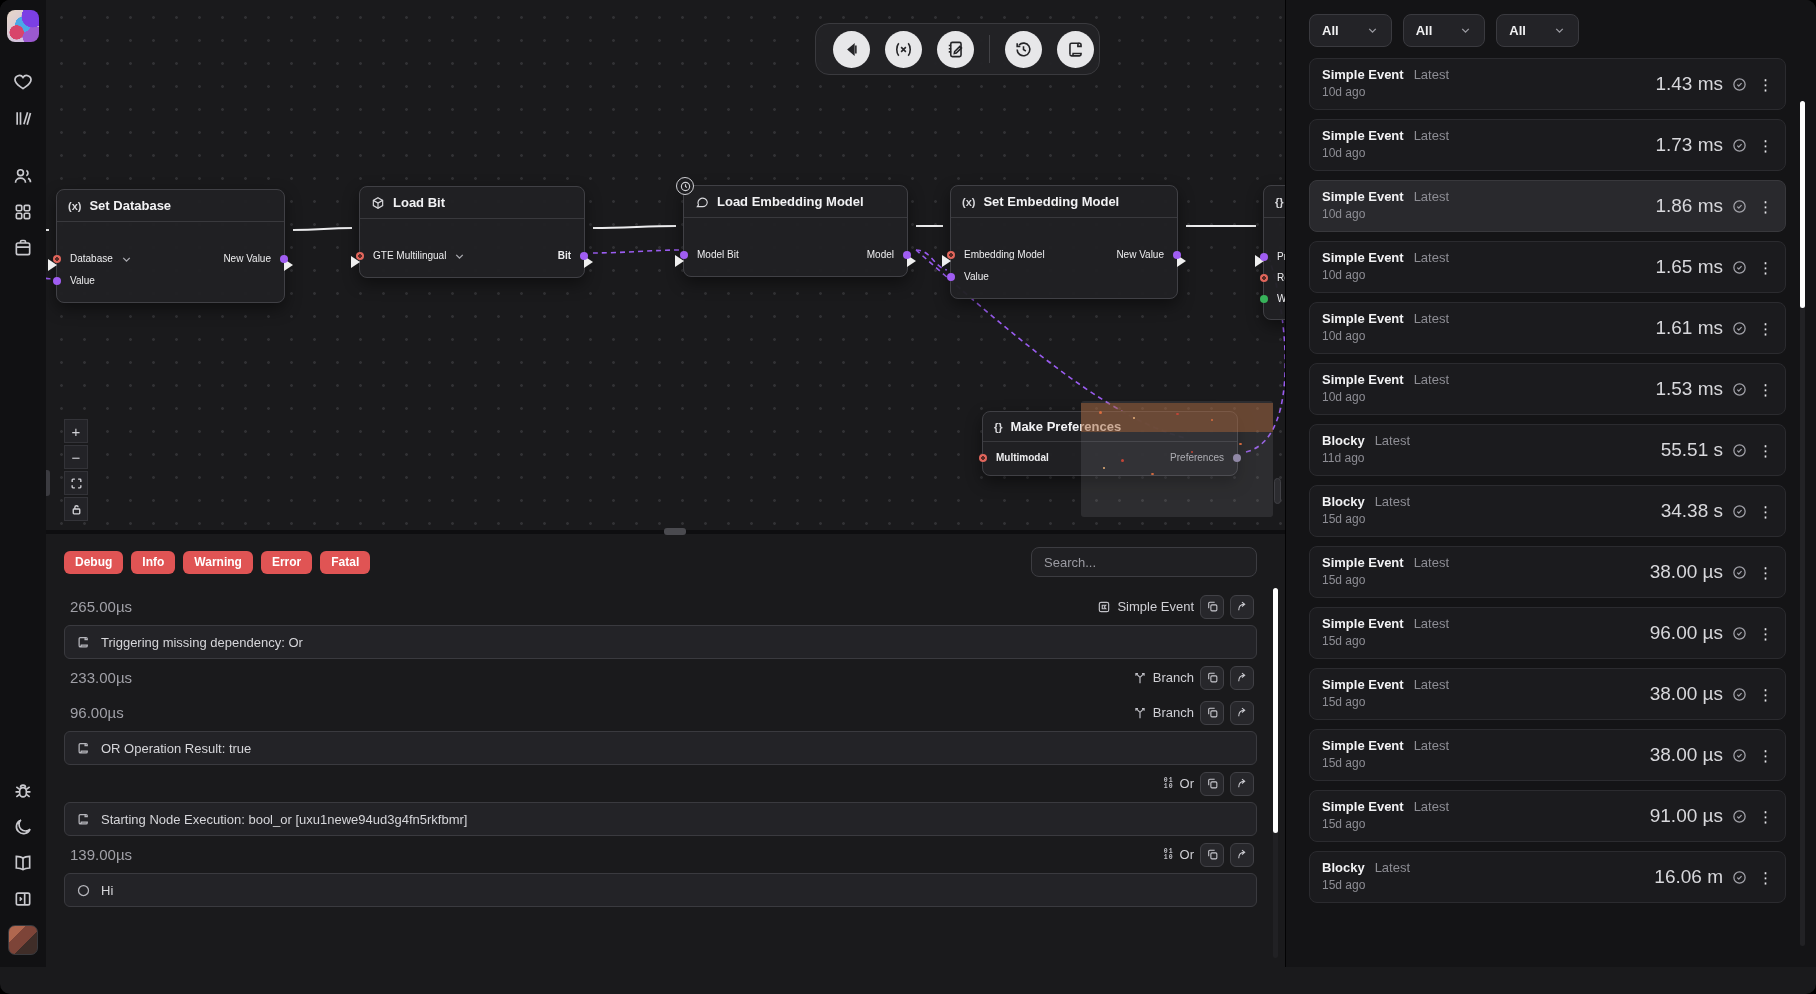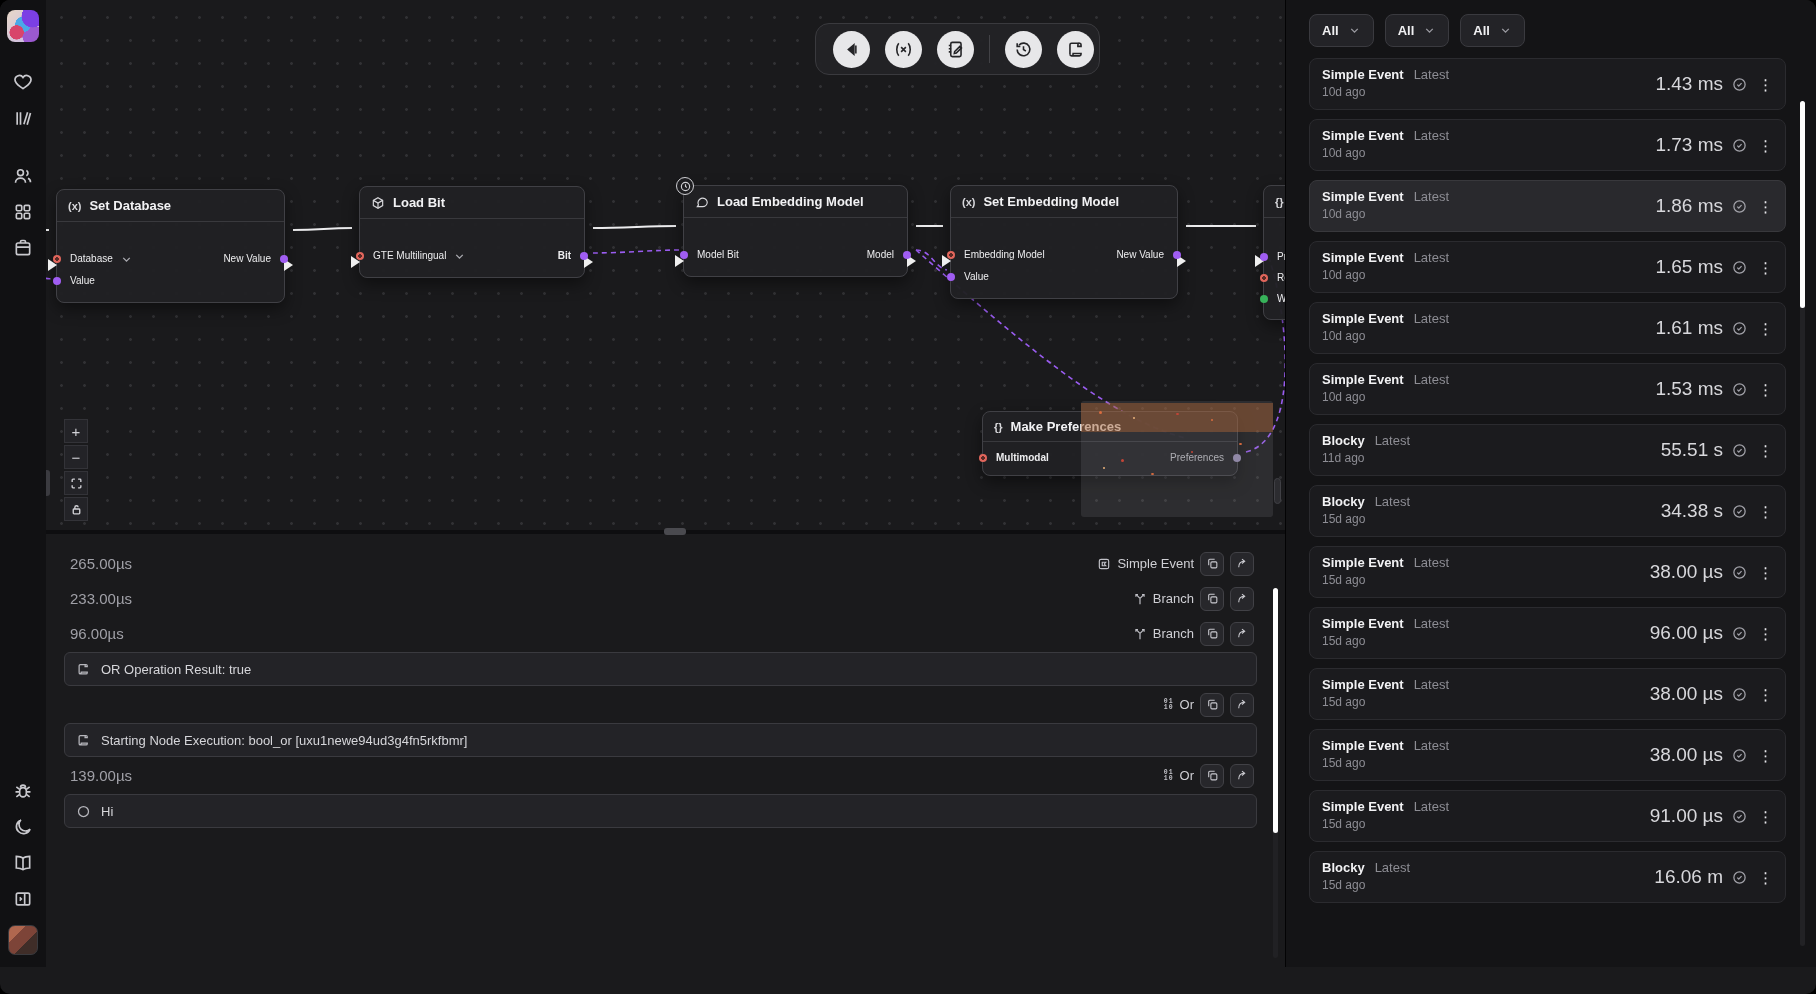--- a/index.html
+++ b/index.html
@@ -121,21 +121,21 @@
 
   
   .runs{flex:1;background:#141416;border-left:1px solid #030304;padding:14px 16px 0 23px;position:relative;overflow:hidden;}
   .runs-head{display:flex;justify-content:space-between;align-items:flex-start;margin-bottom:12px;}
   .runs-title{font-size:27px;font-weight:bold;color:#fafafa;letter-spacing:.2px;}
   .refresh-btn{width:36px;height:36px;border-radius:9px;background:#222226;border:1px solid #3a3a3f;color:#d6d6da;
     display:grid;place-items:center;cursor:pointer;margin-right:2px;}
   .refresh-btn svg{width:16px;height:16px;}
   .runs-filters{display:flex;gap:11px;margin-bottom:11px;}
   .filter-select{height:33px;min-width:60px;padding:0 12px;background:#232327;border:1px solid #3a3a3f;border-radius:8px;
-    display:flex;align-items:center;gap:9px;font-size:13px;font-weight:bold;color:#f0f0f2;cursor:pointer;}
+    display:flex;align-items:center;gap:27px;font-size:13px;font-weight:bold;color:#f0f0f2;cursor:pointer;}
   .filter-select svg{width:13px;height:13px;color:#9a9aa1;}
   .run-list{padding-right:14px;}
   .run-item{position:relative;height:52px;border-radius:8px;background:#1b1b1e;border:1px solid #2b2b2f;
     padding:8px 12px 0;margin-bottom:9px;cursor:pointer;}
   .run-item.active{background:#29292d;border-color:#38383c;}
   .run-l1{display:flex;align-items:baseline;gap:10px;font-size:13px;}
   .run-name{font-weight:bold;color:#f2f2f4;}
   .run-latest{color:#8d8d94;}
   .run-ago{font-size:12px;color:#8d8d94;margin-top:3px;}
   .run-right{position:absolute;right:10px;top:50%;transform:translateY(-50%);display:flex;align-items:center;gap:9px;}
@@ -480,20 +480,44 @@
 
         <span class="edge-handle eh-left"></span>
         <span class="edge-handle eh-right"></span>
       </div>
 
       <div class="divider">
         <span class="divider-handle"></span>
       </div>
 
       <section class="logs">
+        <div class="log-top">
+          <div class="chips" id="chips">
+  <span class="chip">
+                <span>Debug</span>
+              </span>
+
+  <span class="chip">
+                <span>Info</span>
+              </span>
+
+  <span class="chip">
+                <span>Warning</span>
+              </span>
+
+  <span class="chip">
+                <span>Error</span>
+              </span>
+
+  <span class="chip">
+                <span>Fatal</span>
+              </span>
+</div>
+          <input class="search" placeholder="Search..." style="">
+        </div>
         <div class="log-list" id="log-list">
   <div class="log-entry">
     <div class="log-foot">
       <span class="log-dur">265.00µs</span>
       <span class="log-right">
         <span class="badge-ic">
                     <svg viewBox="0 0 24 24" fill="none" stroke="currentColor" stroke-width="2">
                       <rect x="4" y="4" width="16" height="16" rx="3"></rect>
                       <path d="M9 9h6l-2.5 3L15 15H9z"></path>
                     </svg>
@@ -509,20 +533,28 @@
           <svg viewBox="0 0 24 24" fill="none" stroke="currentColor" stroke-width="2">
                       <path d="M5 19c0-8 3-11 10-11"></path>
                       <path d="M11 4l5 4-5 4"></path>
                     </svg>
                   </span>
       </span>
     </div>
   </div>
 
   <div class="log-entry">
+    <div class="log-msg">
+      <svg class="msg-ic" viewBox="0 0 24 24" fill="none" stroke="currentColor" stroke-width="2">
+                  <path d="M16 4H7a2 2 0 0 0-2 2v11"></path>
+                  <path d="M16 4a2 2 0 0 1 2 2v1.5h-3.5V6A2 2 0 0 1 16 4z"></path>
+                  <path d="M5 17a2 2 0 0 0 2 2h9a2 2 0 0 0 2-2v-1H8.5v1A1.8 1.8 0 0 1 5 17z"></path>
+                </svg>
+      <span>Triggering missing dependency: Or</span>
+    </div>
     <div class="log-foot">
       <span class="log-dur">233.00µs</span>
       <span class="log-right">
         <span class="badge-ic">
                     <svg viewBox="0 0 24 24" fill="none" stroke="currentColor" stroke-width="2">
                       <path d="M12 21V11"></path>
                       <path d="M12 11 5.5 4.5"></path>
                       <path d="M12 11l6.5-6.5"></path>
                       <path d="M5 8V4.5H8.5"></path>
                       <path d="M19 8V4.5H15.5"></path>

